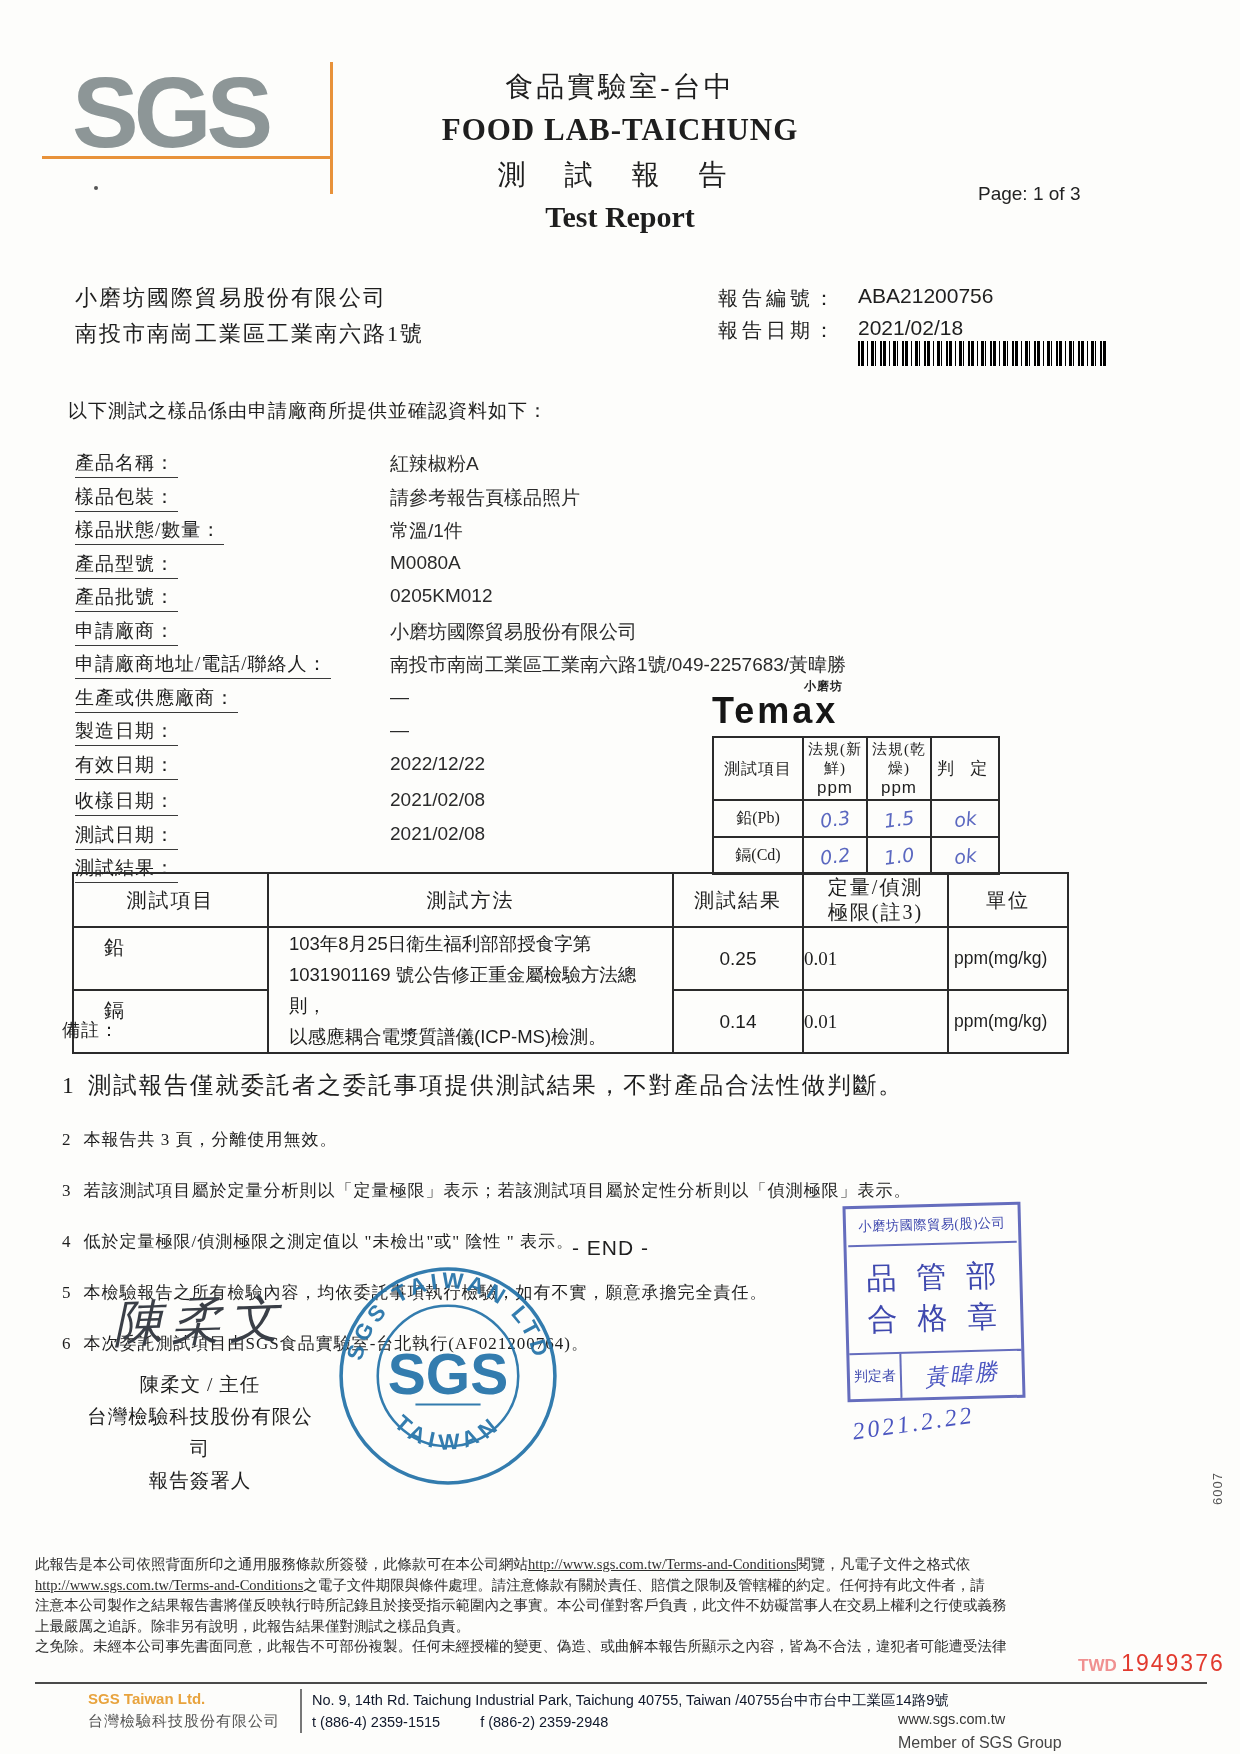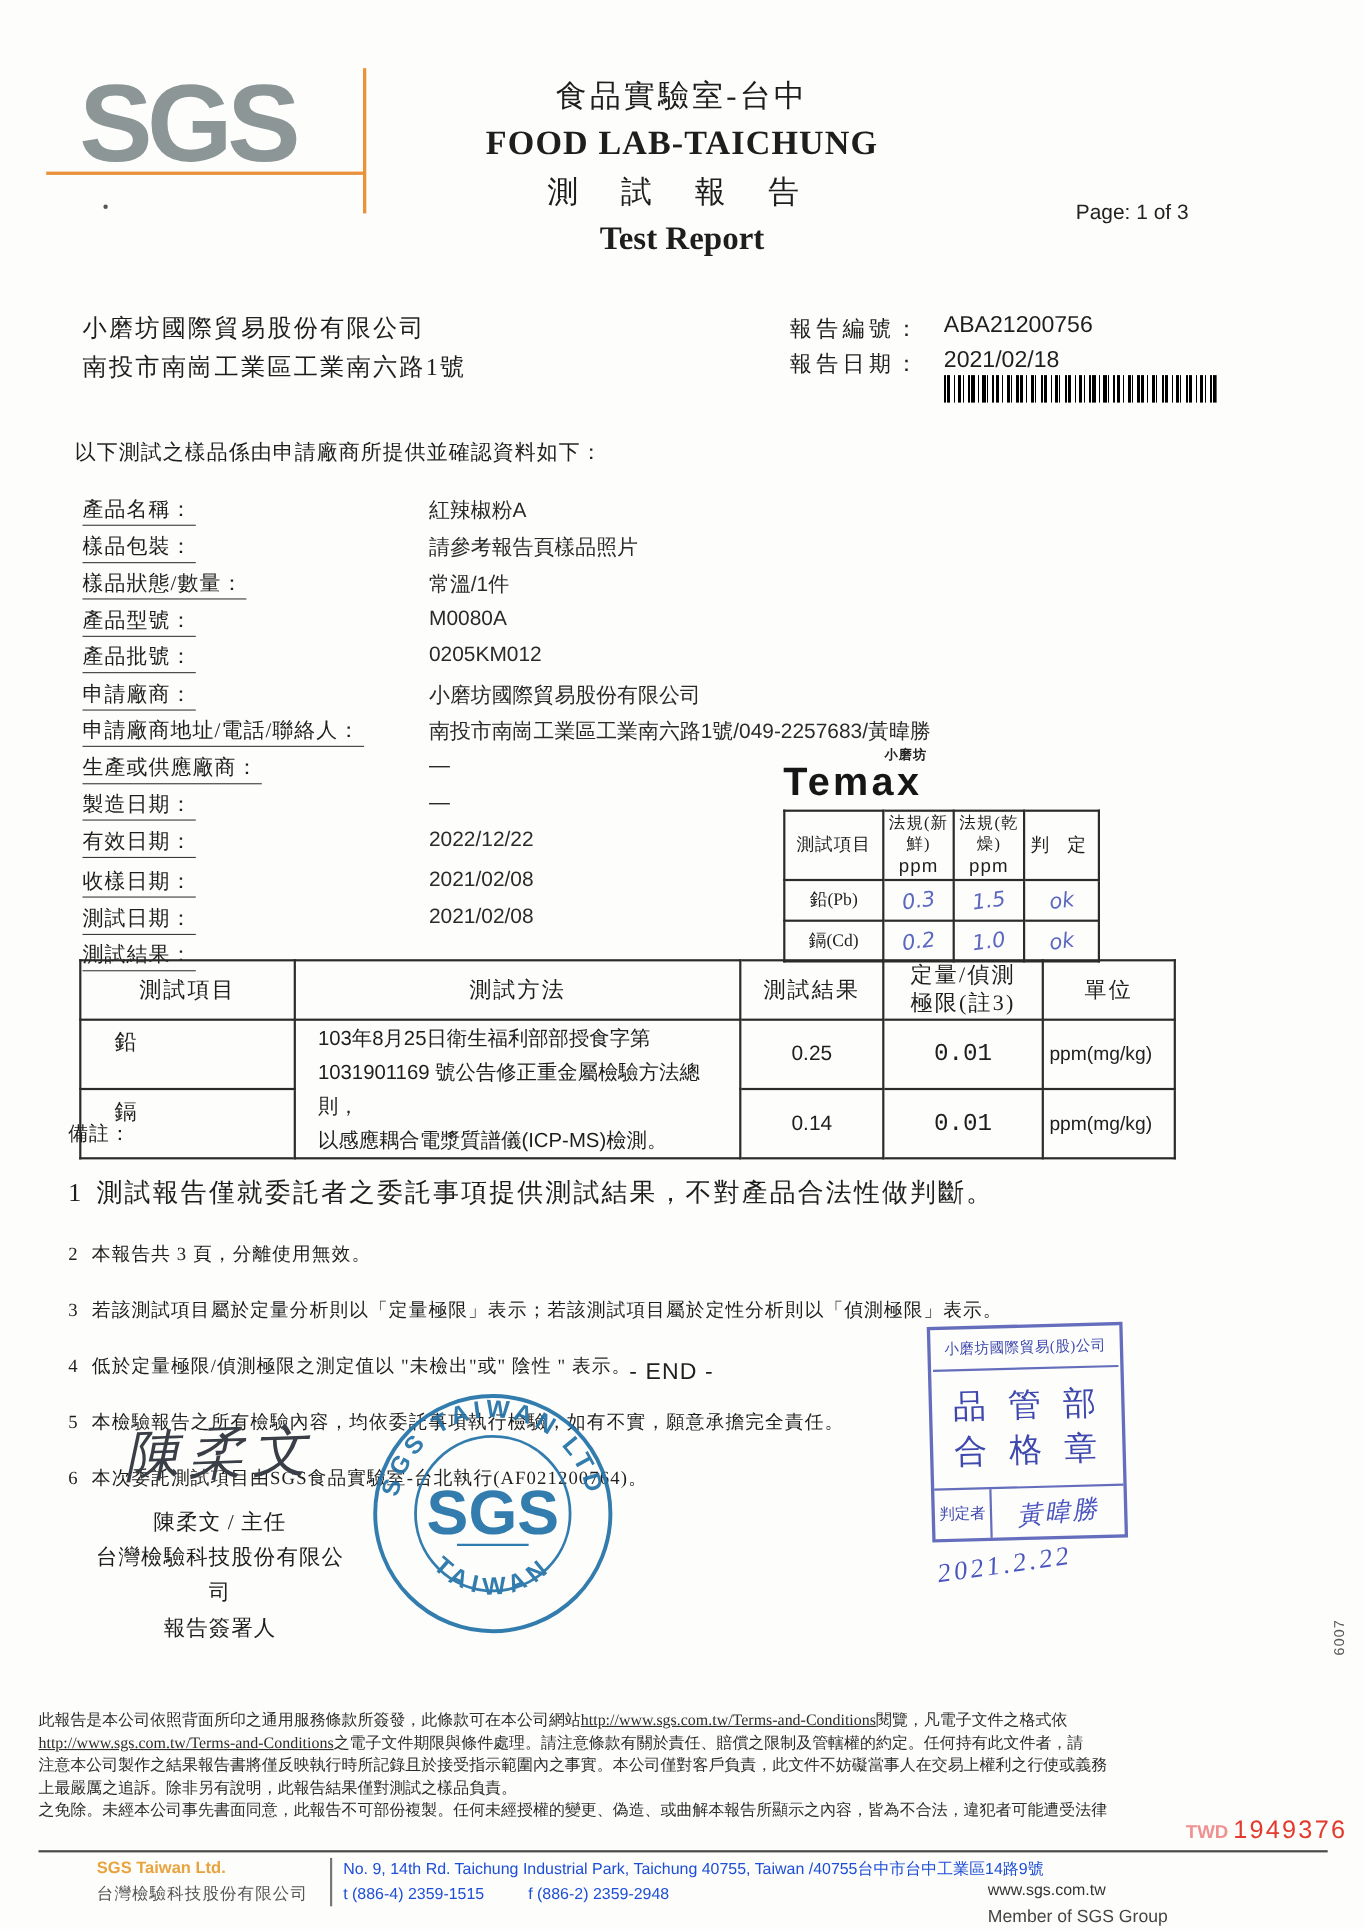--- a/index.html
+++ b/index.html
@@ -49,21 +49,21 @@
   .t-row { height:37px; }
   .hand { display:inline-block; font-family:"DejaVu Sans", sans-serif; font-style:italic; color:#5b68c0; font-size:19px; transform:rotate(-7deg); }
 
   
   .results { position:absolute; left:72px; top:872px; border-collapse:collapse; }
   .results td { border:2.3px solid #2b2b2b; }
   .r-head td { height:54px; text-align:center; font-size:20px; letter-spacing:2px; line-height:25px; }
   .r-item { width:195px; font-size:20px; vertical-align:top; padding:6px 0 0 30px; letter-spacing:2px; }
   .r-method { width:405px; font-family:"Liberation Sans", sans-serif; font-size:18.5px; line-height:31px; padding-left:20px; vertical-align:middle; }
   .r-result { width:130px; text-align:center; font-family:"Liberation Sans", sans-serif; font-size:19px; }
-  .r-limit { width:145px; text-align:center; font-family:Liberation Mono, monospace; font-size:22px; }
+  .r-limit { width:145px; font-family:Liberation Serif, serif; font-size:19px; }
   .r-unit { width:120px; font-family:"Liberation Sans", sans-serif; font-size:17.5px; padding-left:5px; }
   .r-row { height:46px; }
 
   
   .notes-label { position:absolute; left:62px; top:1018px; font-size:18px; letter-spacing:1px; }
   .notes { position:absolute; left:62px; top:1044px; width:1120px; }
   .note { margin-bottom:9px;margin-top:24px; }
   .note-big { font-size:23.5px; letter-spacing:2px; line-height:34px; margin-bottom:5px; }
   .note-sm { font-size:17px; letter-spacing:1px; line-height:27px; }
   .note .num { margin-right:12px; }
@@ -92,21 +92,21 @@
   .legal { position:absolute; left:35px; top:1554px; width:1172px; font-size:14.5px; line-height:20.5px; color:#2d2d2d; }
   .legal .url { text-decoration:underline; }
   .twd { position:absolute; left:1078px; top:1650px; white-space:nowrap; font-family:"Liberation Sans", sans-serif; }
   .twd-prefix { color:#f09090; font-size:17px; font-weight:bold; }
   .twd-num { color:#e23a2e; font-size:23px; letter-spacing:2px; }
   .footer-rule { position:absolute; left:35px; top:1682px; width:1172px; height:2px; background:#4a4a4a; }
   .f-left { position:absolute; left:88px; top:1690px; }
   .f-company-en { font-family:"Liberation Sans", sans-serif; font-weight:bold; font-size:15px; color:#e8a33d; }
   .f-company-zh { font-size:15px; color:#555; margin-top:5px; letter-spacing:1px; }
   .f-div { position:absolute; left:300px; top:1689px; width:2px; height:44px; background:#777; }
-  .f-addr { position:absolute; left:312px; top:1689px; width:660px; font-family:"Liberation Sans", sans-serif; font-size:14.5px; color:#1d4ed8; line-height:22px; }
+  .f-addr { position:absolute; left:312px; top:1689px; width:660px; font-family:"Liberation Sans", sans-serif; font-size:14.5px; color:#0f172a; line-height:22px; }
   .f-contact span { margin-right:40px; }
   .f-web { position:absolute; left:898px; top:1711px; font-family:"Liberation Sans", sans-serif; font-size:14.5px; color:#333; }
   .f-member { position:absolute; left:898px; top:1734px; font-family:"Liberation Sans", sans-serif; font-size:16px; color:#444; }
   .side-code { position:absolute; left:1210px; top:1472px; writing-mode:vertical-rl; transform:rotate(180deg); font-family:"Liberation Sans", sans-serif; font-size:13px; color:#555; letter-spacing:1px; }
 </style>
 </head>
 <body>
 
 <div class="page">
 

